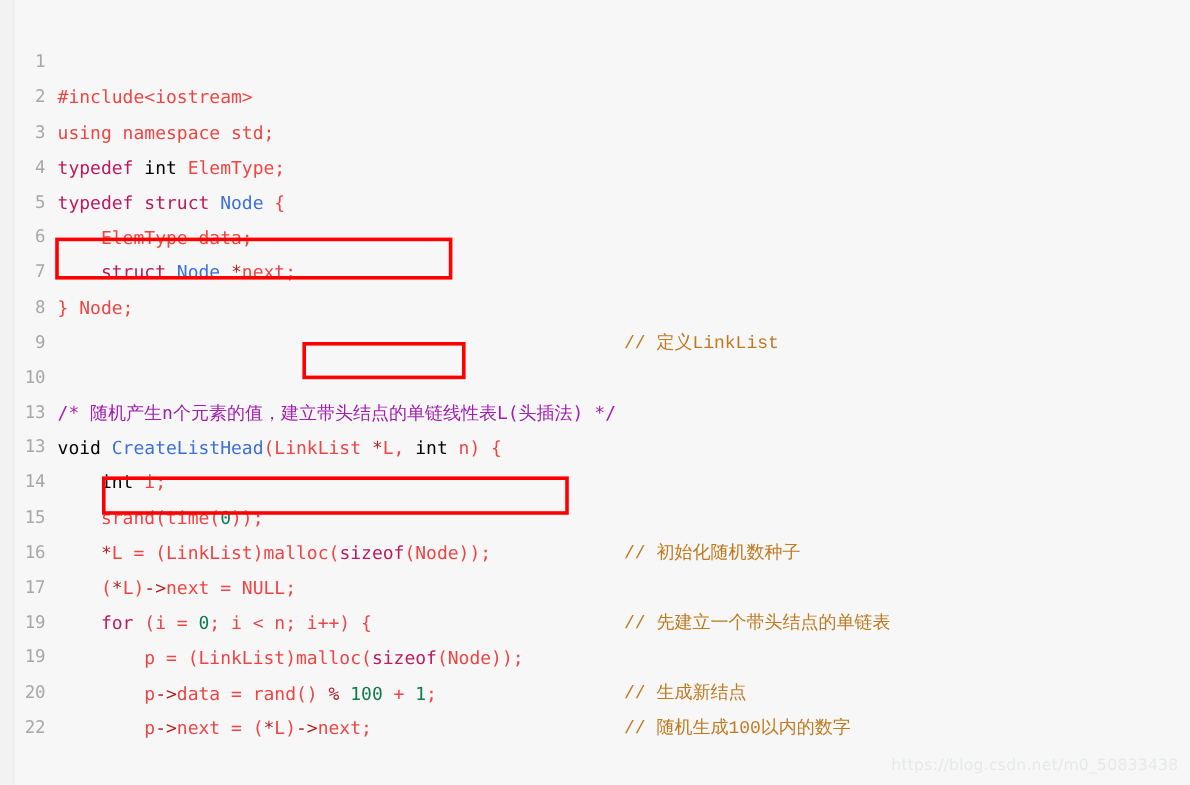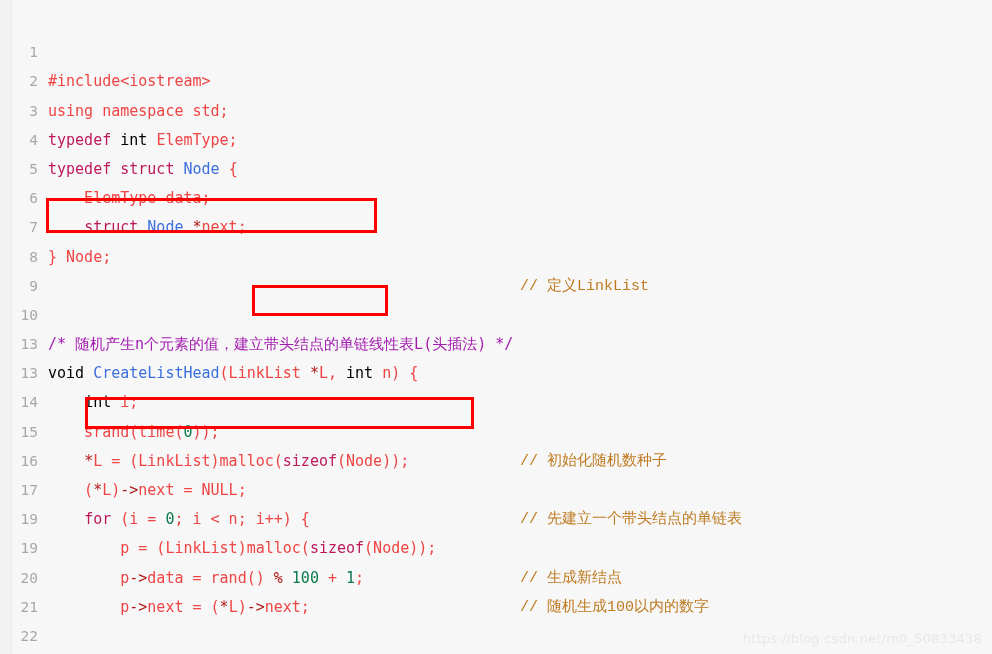--- a/index.html
+++ b/index.html
@@ -211,25 +211,20 @@
       <span class="ln">19</span>
       <span class="src"><span class="plain">        p</span><span class="op">-&gt;</span><span class="plain">data = rand() </span><span class="op">%</span> <span class="num">100</span> <span class="plain">+ </span><span class="num">1</span><span class="plain">;</span></span>
       <span class="cmt-col">// 随机生成100以内的数字</span>
     </div>
 
     <div class="code-line">
       <span class="ln">20</span>
       <span class="src"><span class="plain">        p</span><span class="op">-&gt;</span><span class="plain">next = (</span><span class="op">*</span><span class="plain">L)</span><span class="op">-&gt;</span><span class="plain">next;</span></span>
     </div>
 
-    <div class="code-line">
-      <span class="ln">21</span>
-      <span class="src"></span>
-      
-    </div>
 
     <div class="code-line">
       <span class="ln">22</span>
       
     </div>
 
     <div class="code-line">
       
       
     </div>

